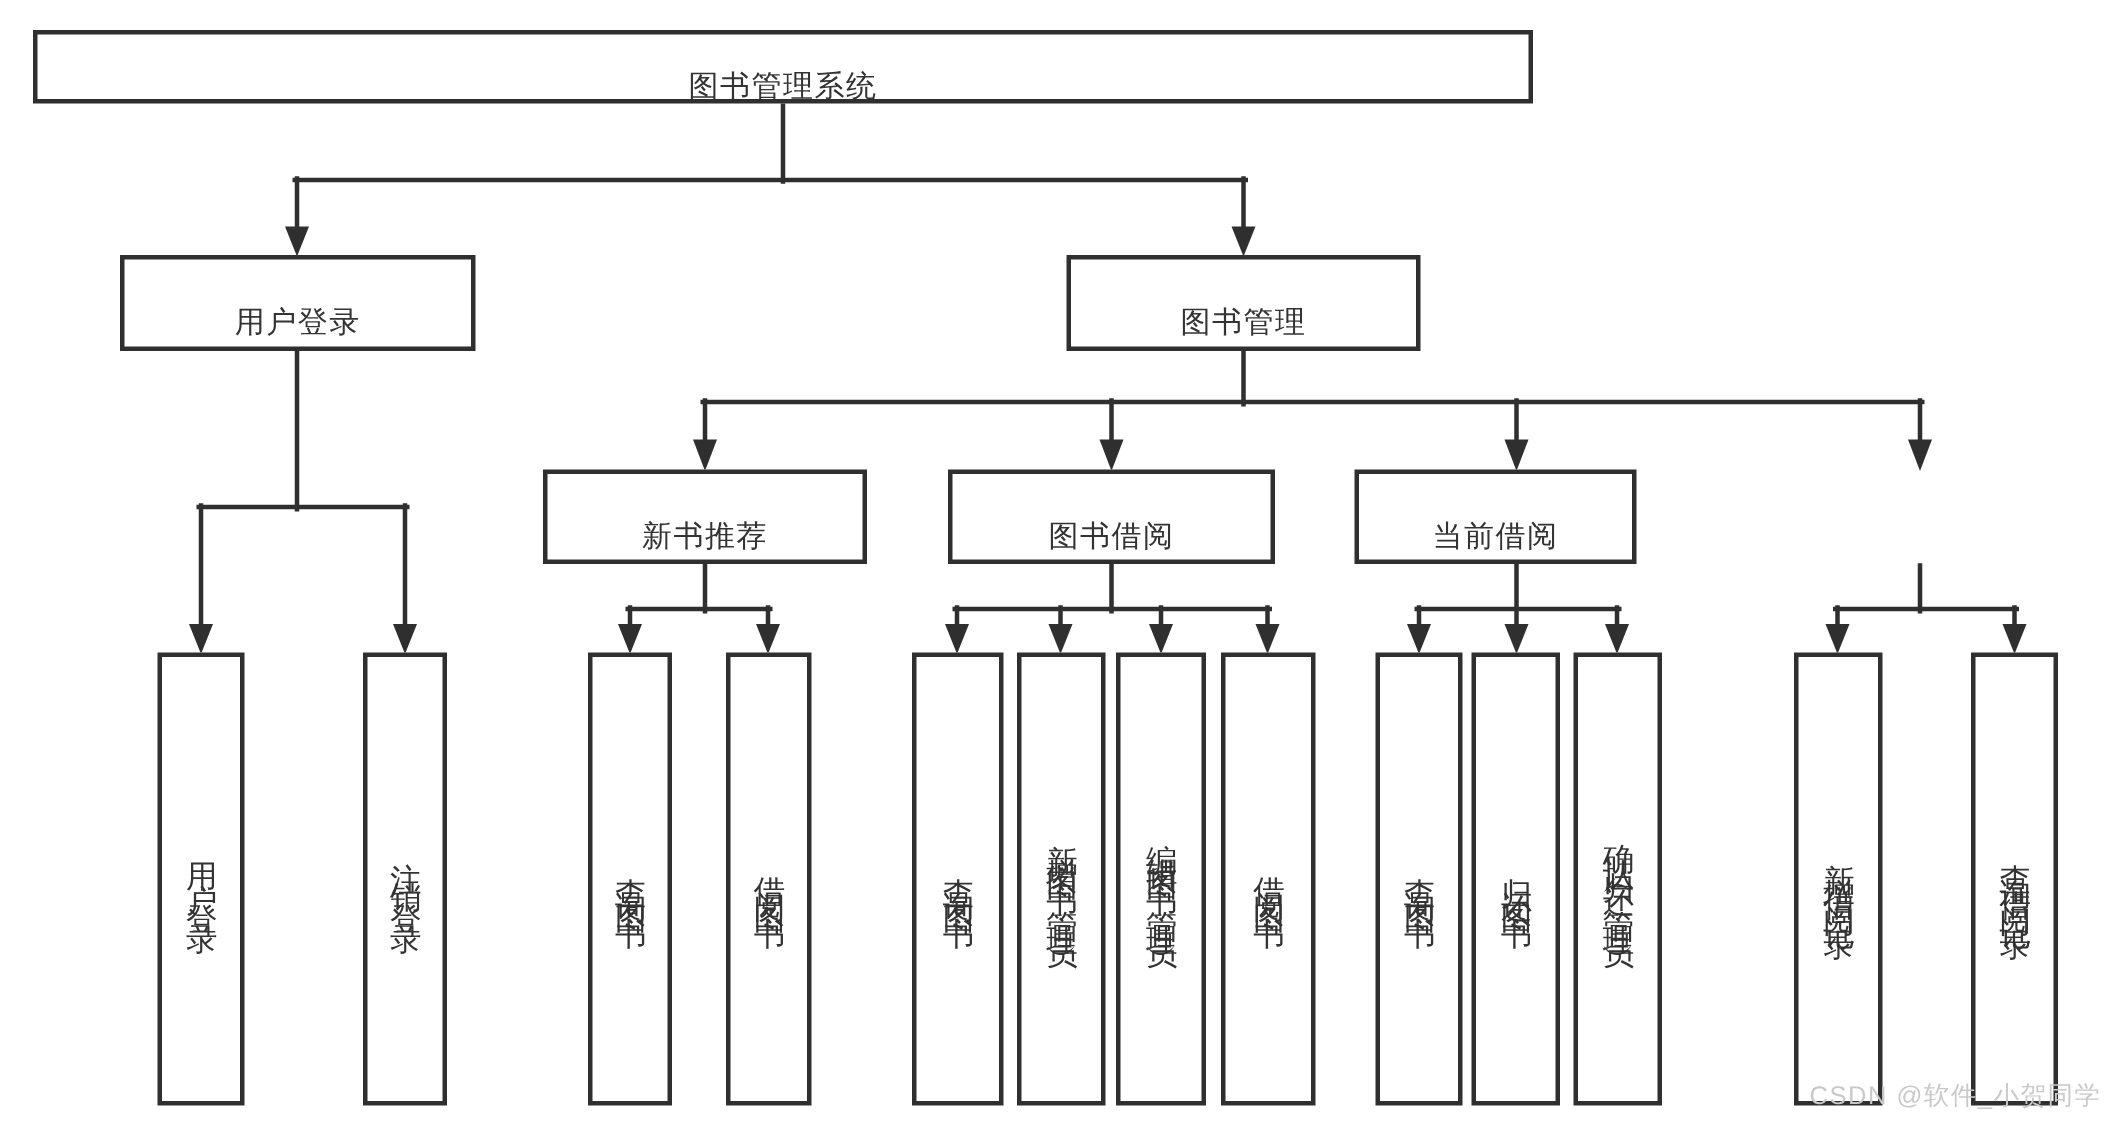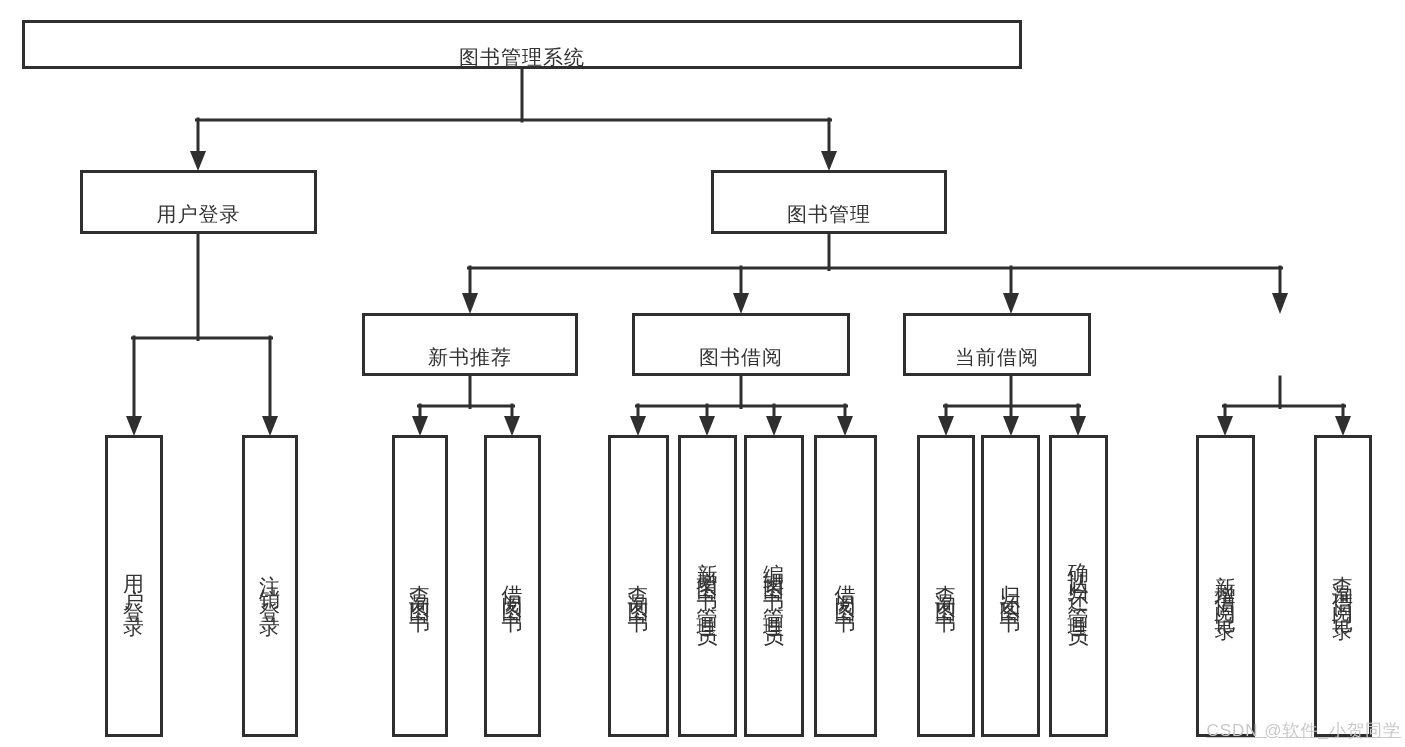--- a/index.html
+++ b/index.html
@@ -61,21 +61,20 @@
 
   .watermark {
     position: absolute;
     right: 4px;
     bottom: 5px;
     font-size: 17px;
     color: var(--watermark-color);
     letter-spacing: 1px;
     z-index: 5;
     white-space: nowrap;
-    text-decoration: underline;
   }
 </style>
 </head>
 <body>
 
 <div class="canvas">
 
   <svg class="connectors" viewBox="0 0 1405 747" xmlns="http://www.w3.org/2000/svg" aria-hidden="true">
 
     <path d="M522 69 V121

